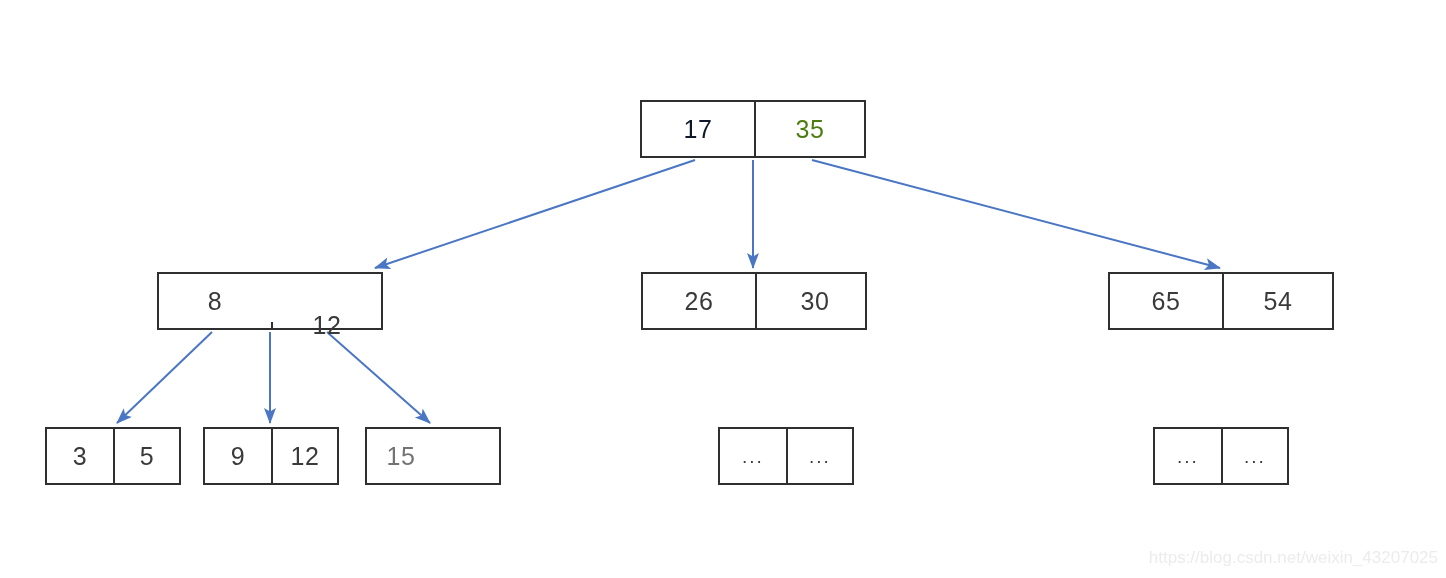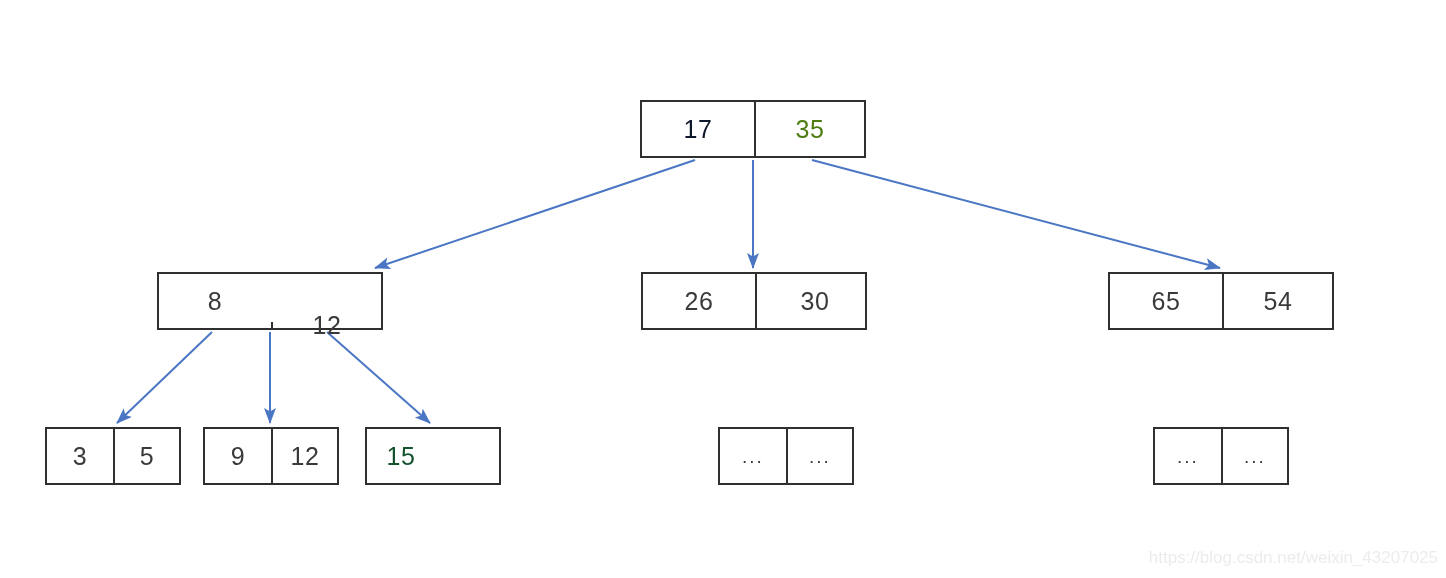--- a/index.html
+++ b/index.html
@@ -104,21 +104,21 @@
       </div>
       <div class="node" style="left: 45px; top: 427px; width: 136px; height: 58px; border-color: rgb(47, 47, 47); background: rgb(255, 255, 255);">
         <div class="cell" style="width: 68px; color: rgb(58, 58, 58);">3</div>
         <div class="cell" style="width: 68px; color: rgb(58, 58, 58);">5</div>
       </div>
       <div class="node" style="left: 203px; top: 427px; width: 136px; height: 58px; border-color: rgb(47, 47, 47); background: rgb(255, 255, 255);">
         <div class="cell" style="width: 68px; color: rgb(58, 58, 58);">9</div>
         <div class="cell" style="width: 68px; color: rgb(58, 58, 58);">12</div>
       </div>
       <div class="node" style="left: 365px; top: 427px; width: 136px; height: 58px; border-color: rgb(47, 47, 47); background: rgb(255, 255, 255);">
-        <div class="cell" style="width: 68px; color: #14532d;">15</div>
+        <div class="cell" style="width: 68px; color: #737373;">15</div>
       </div>
       <div class="node" style="left: 718px; top: 427px; width: 136px; height: 58px; border-color: rgb(47, 47, 47); background: rgb(255, 255, 255);">
         <div class="cell ellipsis" style="width: 68px; color: rgb(58, 58, 58);">...</div>
         <div class="cell ellipsis" style="width: 68px; color: rgb(58, 58, 58);">...</div>
       </div>
       <div class="node" style="left: 1153px; top: 427px; width: 136px; height: 58px; border-color: rgb(47, 47, 47); background: rgb(255, 255, 255);">
         <div class="cell ellipsis" style="width: 68px; color: rgb(58, 58, 58);">...</div>
         <div class="cell ellipsis" style="width: 68px; color: rgb(58, 58, 58);">...</div>
       </div>
     </div>

